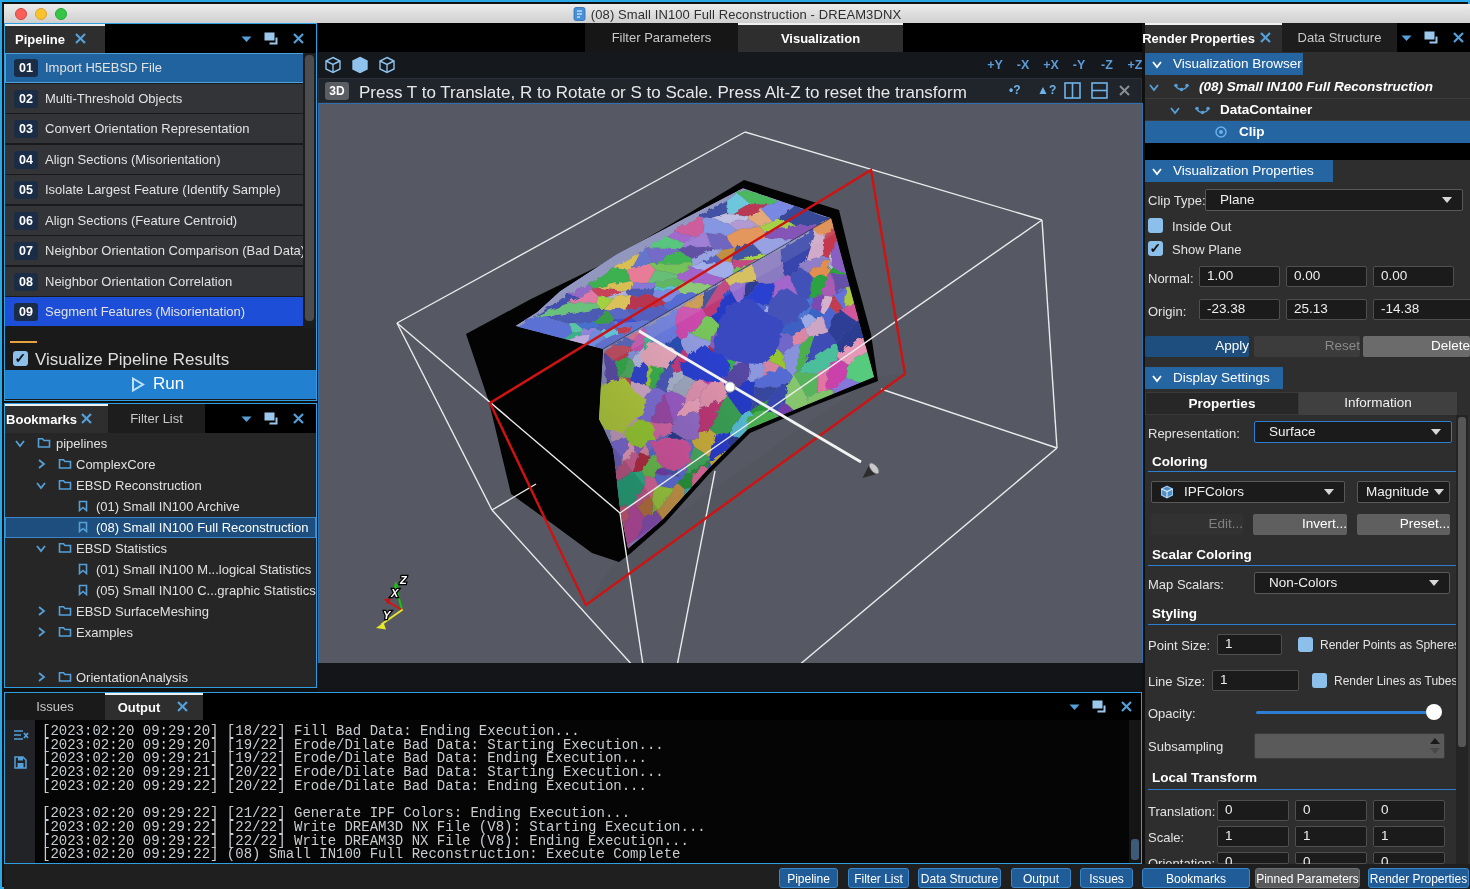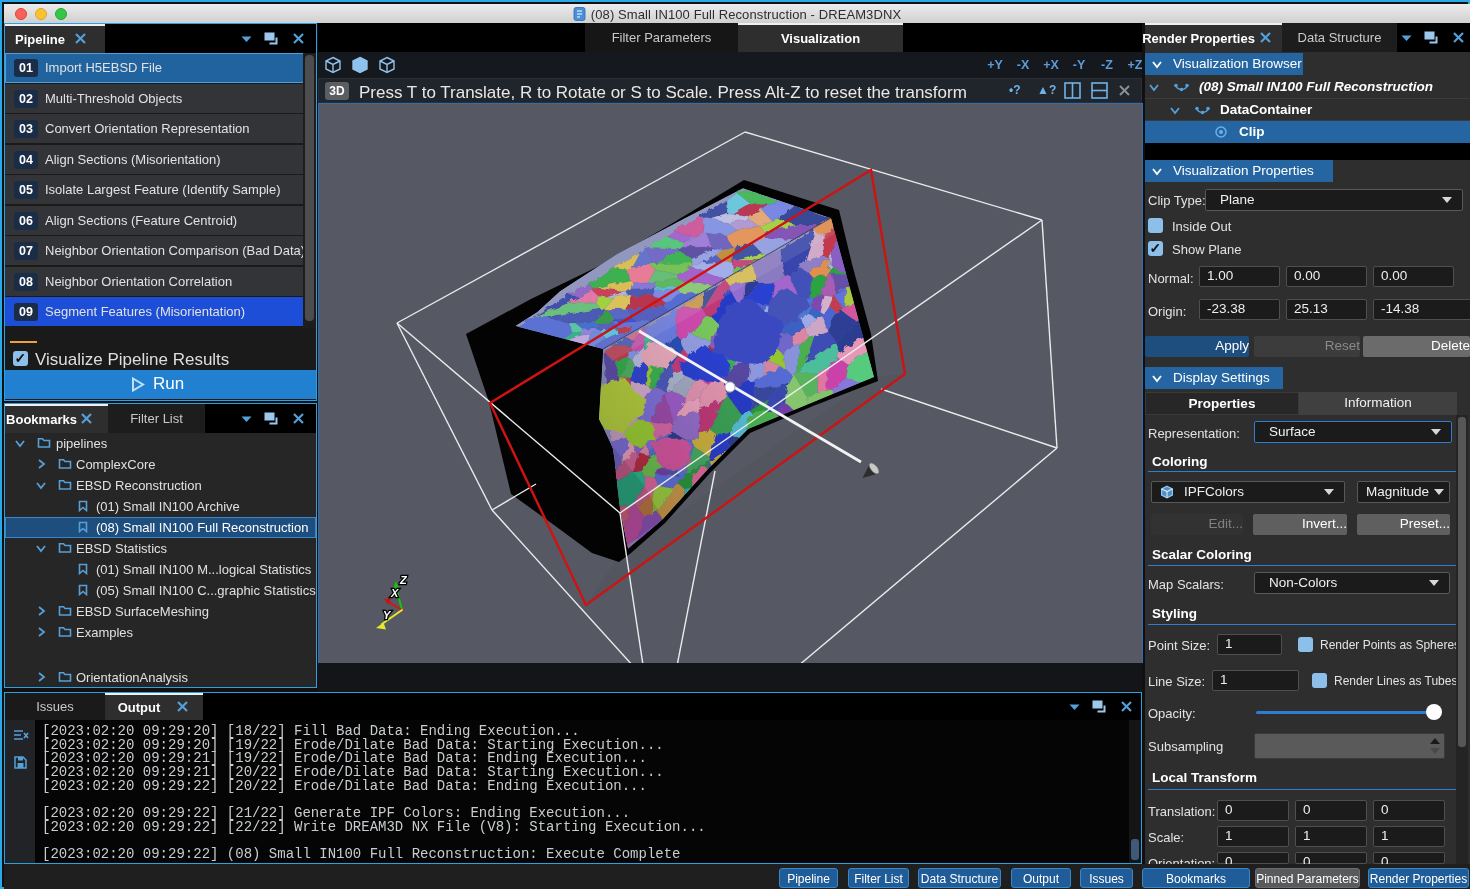--- a/index.html
+++ b/index.html
@@ -772,20 +772,21 @@
         <rect x="3.5" y="7" width="6" height="5" fill="#56a0da"></rect>
         <rect x="4" y="1" width="5" height="3.5" fill="#56a0da"></rect>
       </svg>
 <div class="conline" style="top:30px">[2023:02:20 09:29:20] [18/22] Fill Bad Data: Ending Execution...</div>
 <div class="conline" style="top:43.7px">[2023:02:20 09:29:20] [19/22] Erode/Dilate Bad Data: Starting Execution...</div>
 <div class="conline" style="top:57.400000000000006px">[2023:02:20 09:29:21] [19/22] Erode/Dilate Bad Data: Ending Execution...</div>
 <div class="conline" style="top:71.10000000000001px">[2023:02:20 09:29:21] [20/22] Erode/Dilate Bad Data: Starting Execution...</div>
 <div class="conline" style="top:84.80000000000001px">[2023:02:20 09:29:22] [20/22] Erode/Dilate Bad Data: Ending Execution...</div>
 <div class="conline" style="top:112.20000000000002px">[2023:02:20 09:29:22] [21/22] Generate IPF Colors: Ending Execution...</div>
 <div class="conline" style="top:125.90000000000002px">[2023:02:20 09:29:22] [22/22] Write DREAM3D NX File (V8): Starting Execution...</div>
+<div class="conline" style="top:139.60000000000002px">[2023:02:20 09:29:22] [22/22] Write DREAM3D NX File (V8): Ending Execution...</div>
 <div class="conline" style="top:153.3px">[2023:02:20 09:29:22] (08) Small IN100 Full Reconstruction: Execute Complete</div>
 <div class="abs" style="left:1124px;top:27px;width:12px;height:143px;background:#151515"></div>
 <div class="abs" style="left:1126px;top:146px;width:8px;height:21px;background:#3e5a78;border-radius:3px"></div>
 </div>
 <div class="abs" style="left:2px;top:862px;width:1466px;height:25px;background:#1f1f1f"></div>
 <div class="bbtn" style="left:777px;width:59px;">Pipeline</div>
 <div class="bbtn" style="left:846px;width:61px;">Filter List</div>
 <div class="bbtn" style="left:916px;width:83px;">Data Structure</div>
 <div class="bbtn" style="left:1009px;width:60px;">Output</div>
 <div class="bbtn" style="left:1078px;width:53px;">Issues</div>

